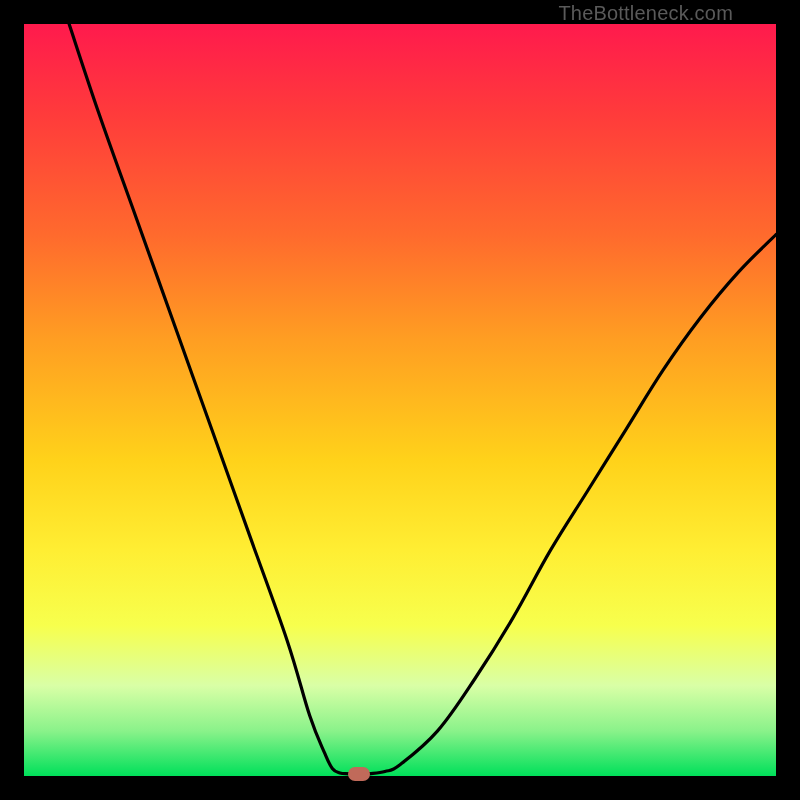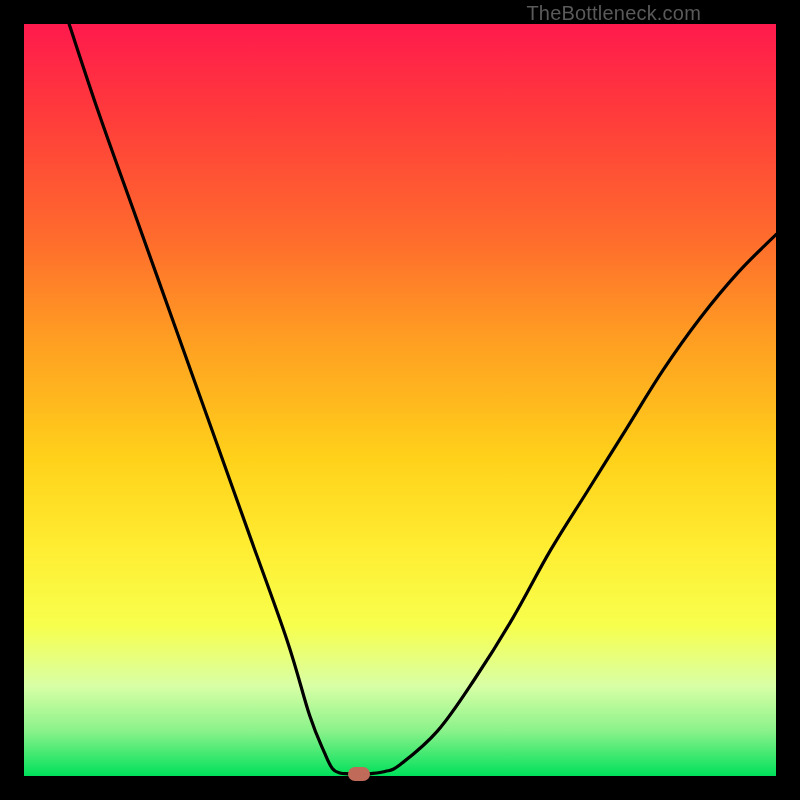--- a/index.html
+++ b/index.html
@@ -11,20 +11,21 @@
     overflow: hidden;
     font-family: Arial, Helvetica, sans-serif;
   }
   .frame {
     position: absolute;
     top: 0;
     left: 0;
     width: 707px;
     height: 800px;
     background: #000;
+    padding-left: 32px;
   }
   .plot {
     position: absolute;
     top: 24px;
     left: 24px;
     width: 752px;
     height: 752px;
     background: linear-gradient(to bottom,
       #ff1a4d 0%,
       #ff3b3b 12%,

